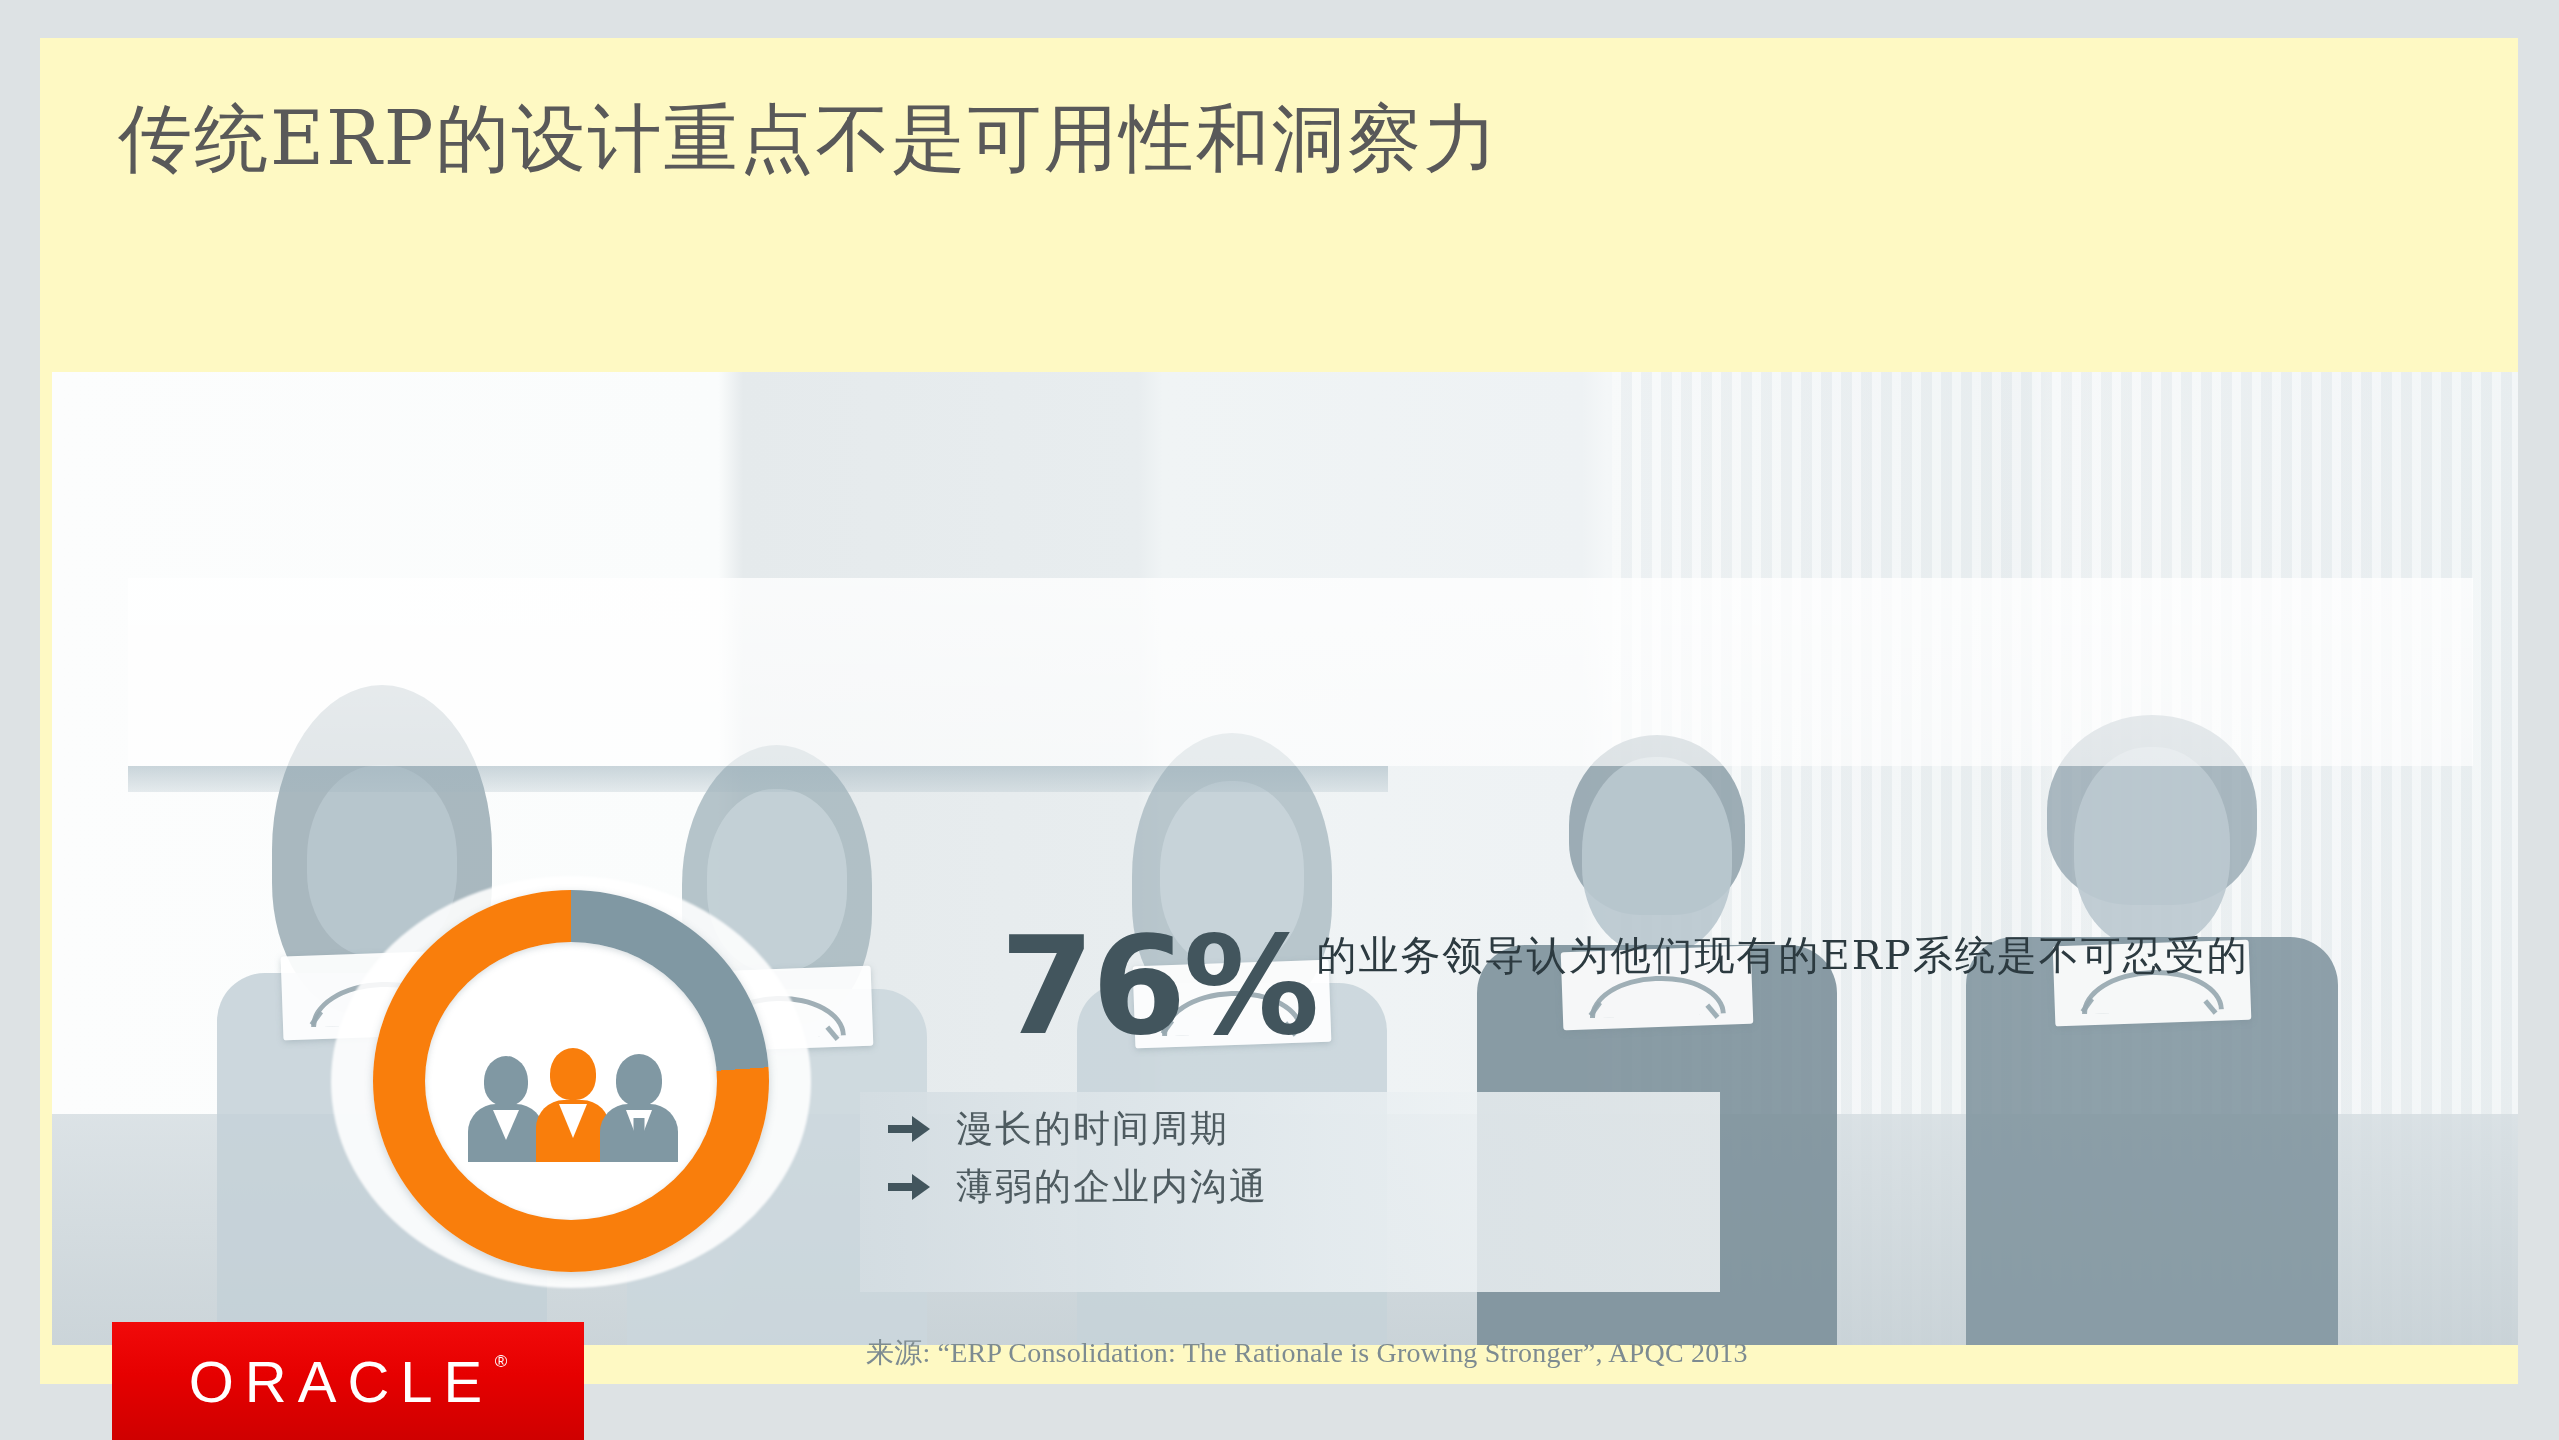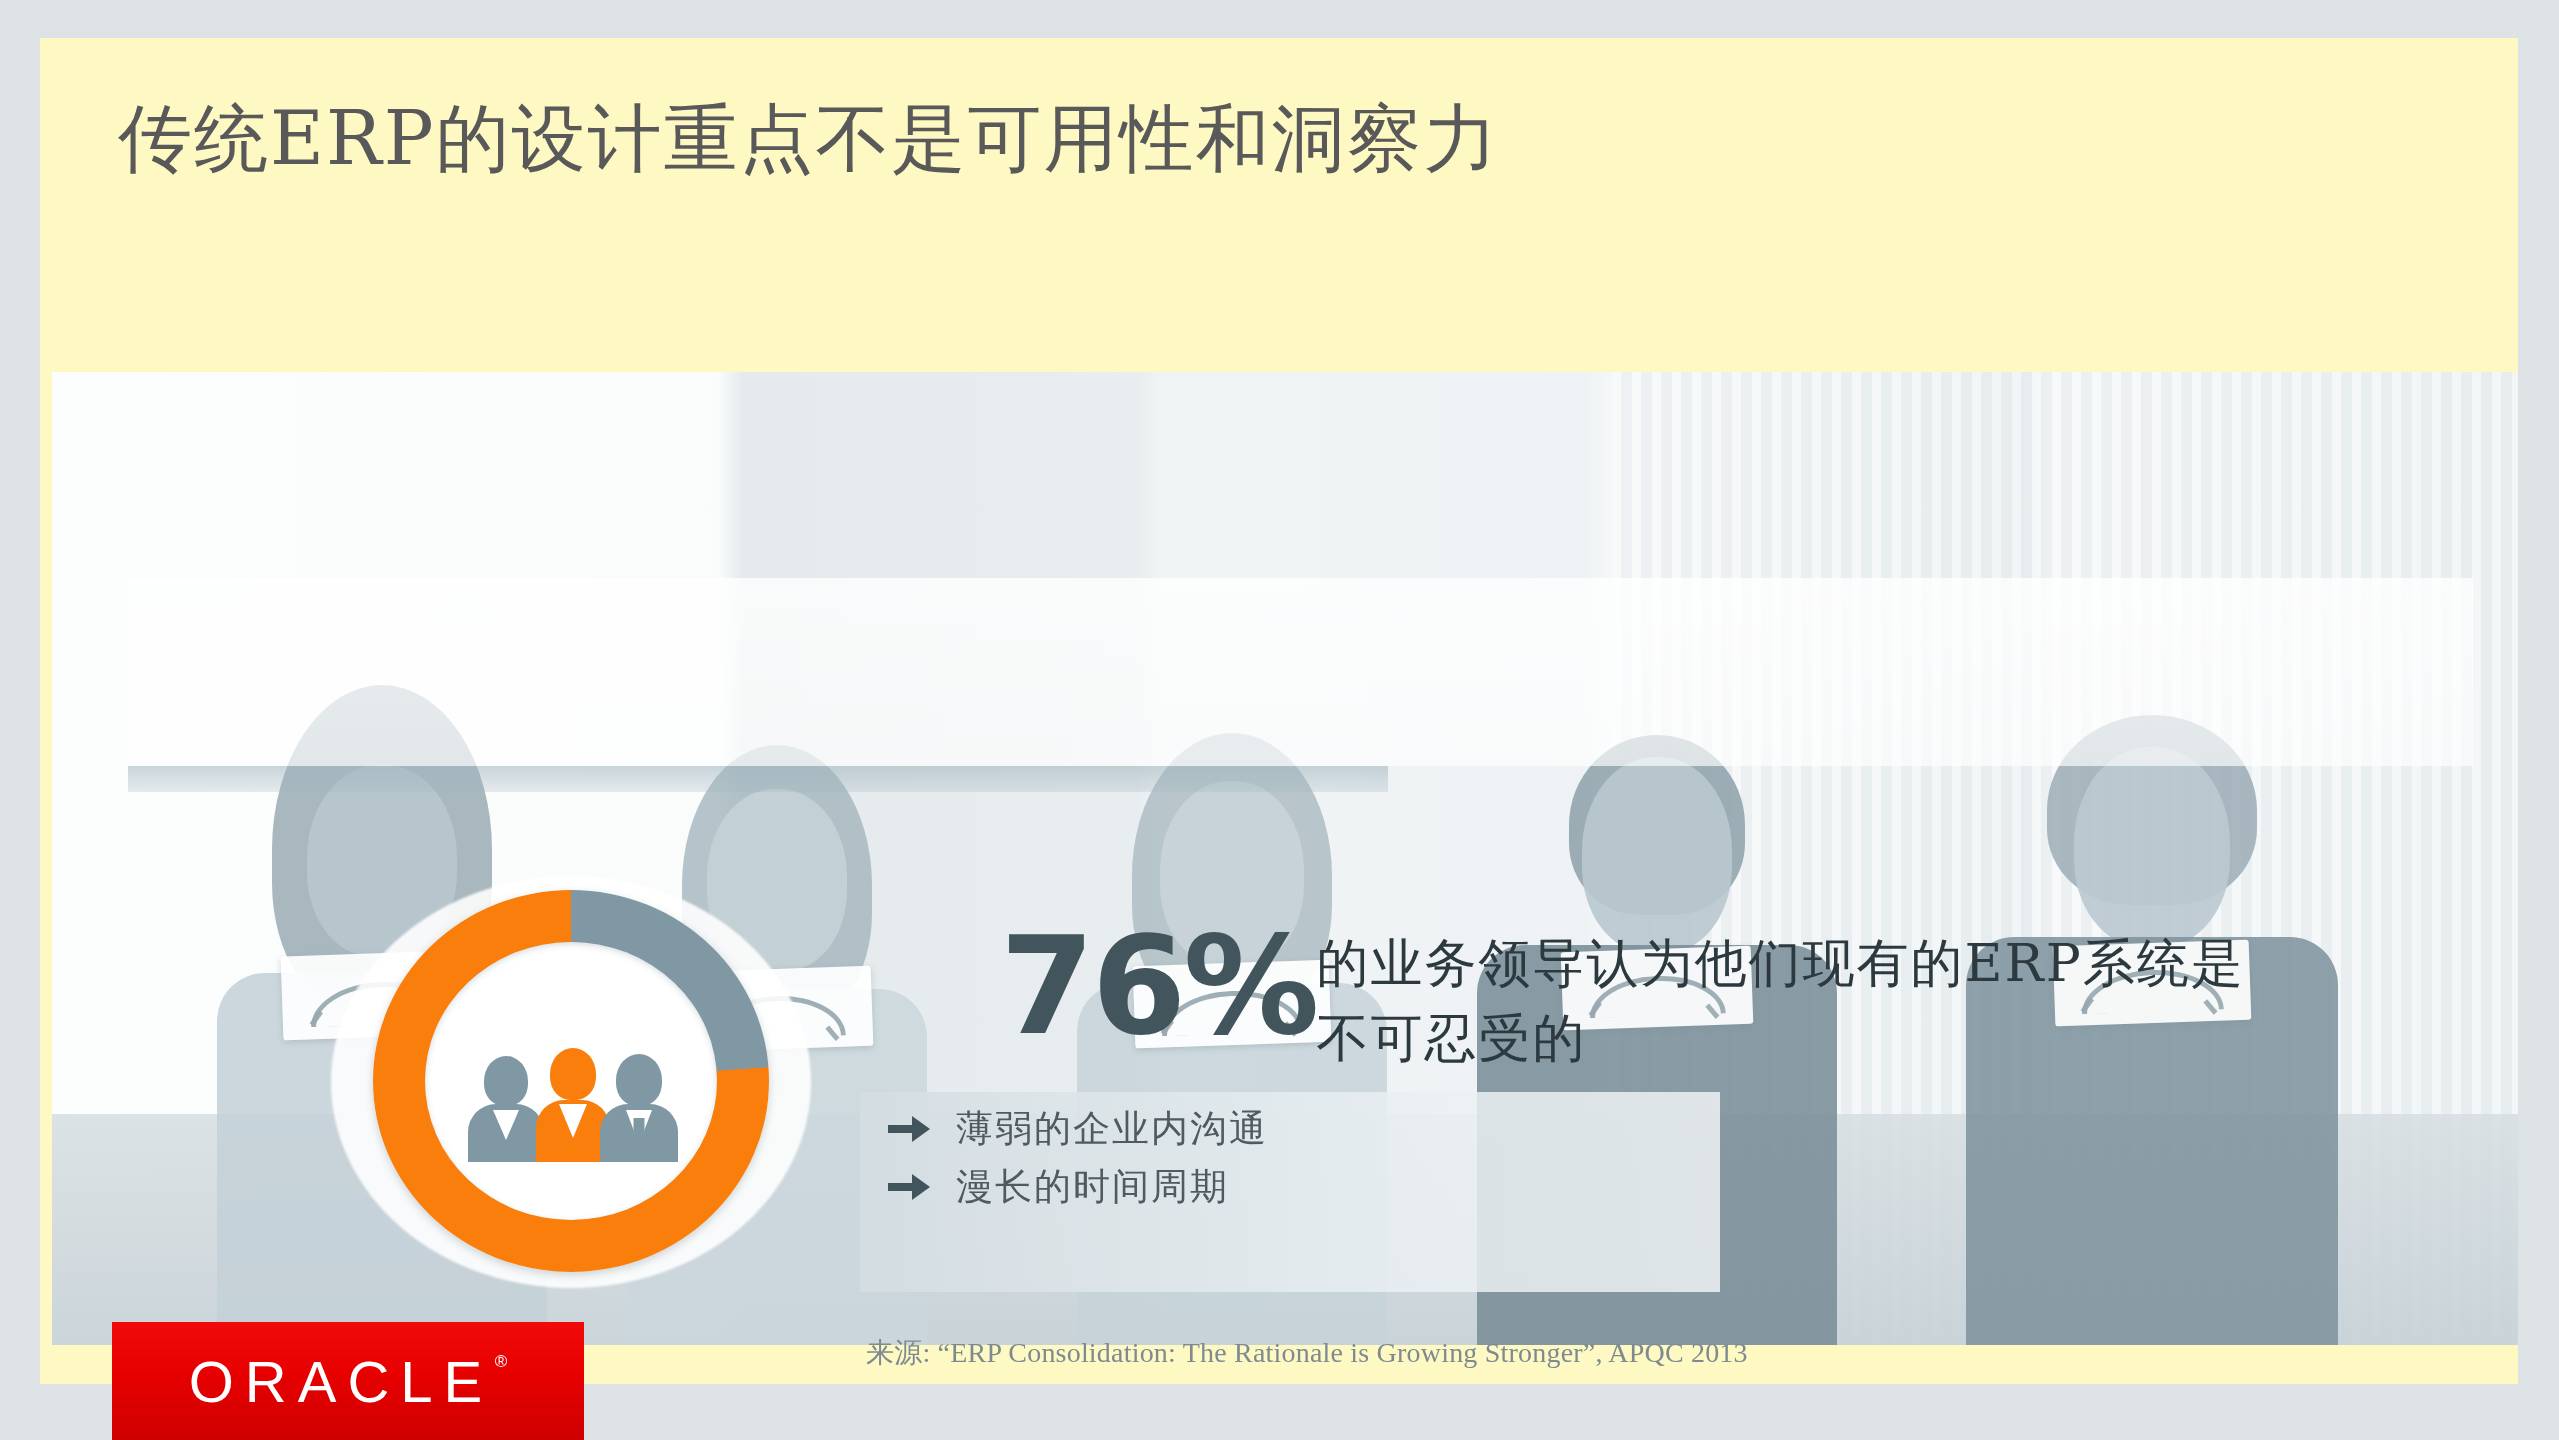--- a/index.html
+++ b/index.html
@@ -151,21 +151,21 @@
   .pct {
     font-family: "DejaVu Sans", sans-serif;
     font-weight: 700;
     font-size: 136px;
     line-height: 1;
     color: #42555d;
     letter-spacing: -3px;
   }
   .quote-text {
     font-family: "DejaVu Serif", serif;
-    font-size: 52px;
+    font-size: 40px;
     line-height: 1.45;
     color: #2c3a40;
     max-width: 960px;
     letter-spacing: 2px;
     padding-top: 8px;
   }
 
   
   .bullet-strip {
     position: absolute;
@@ -368,25 +368,25 @@
 
     <div class="quote-row">
       <div class="pct">76%</div>
       <div class="quote-text">的业务领导认为他们现有的ERP系统是不可忍受的</div>
     </div>
 
     <div class="bullet-strip"></div>
     <div class="bullets">
       <div class="bullet-item">
         <span class="arrow-icon"></span>
-        <span class="bullet-label">薄弱的企业内沟通</span>
+        <span class="bullet-label">漫长的时间周期</span>
       </div>
       <div class="bullet-item">
         <span class="arrow-icon"></span>
-        <span class="bullet-label">漫长的时间周期</span>
+        <span class="bullet-label">薄弱的企业内沟通</span>
       </div>
     </div>
 
     <div class="donut-wrap">
       <div class="donut-halo"></div>
       <div class="donut">
         <div class="donut-inner"></div>
       </div>
       <div class="people-icon">
 

